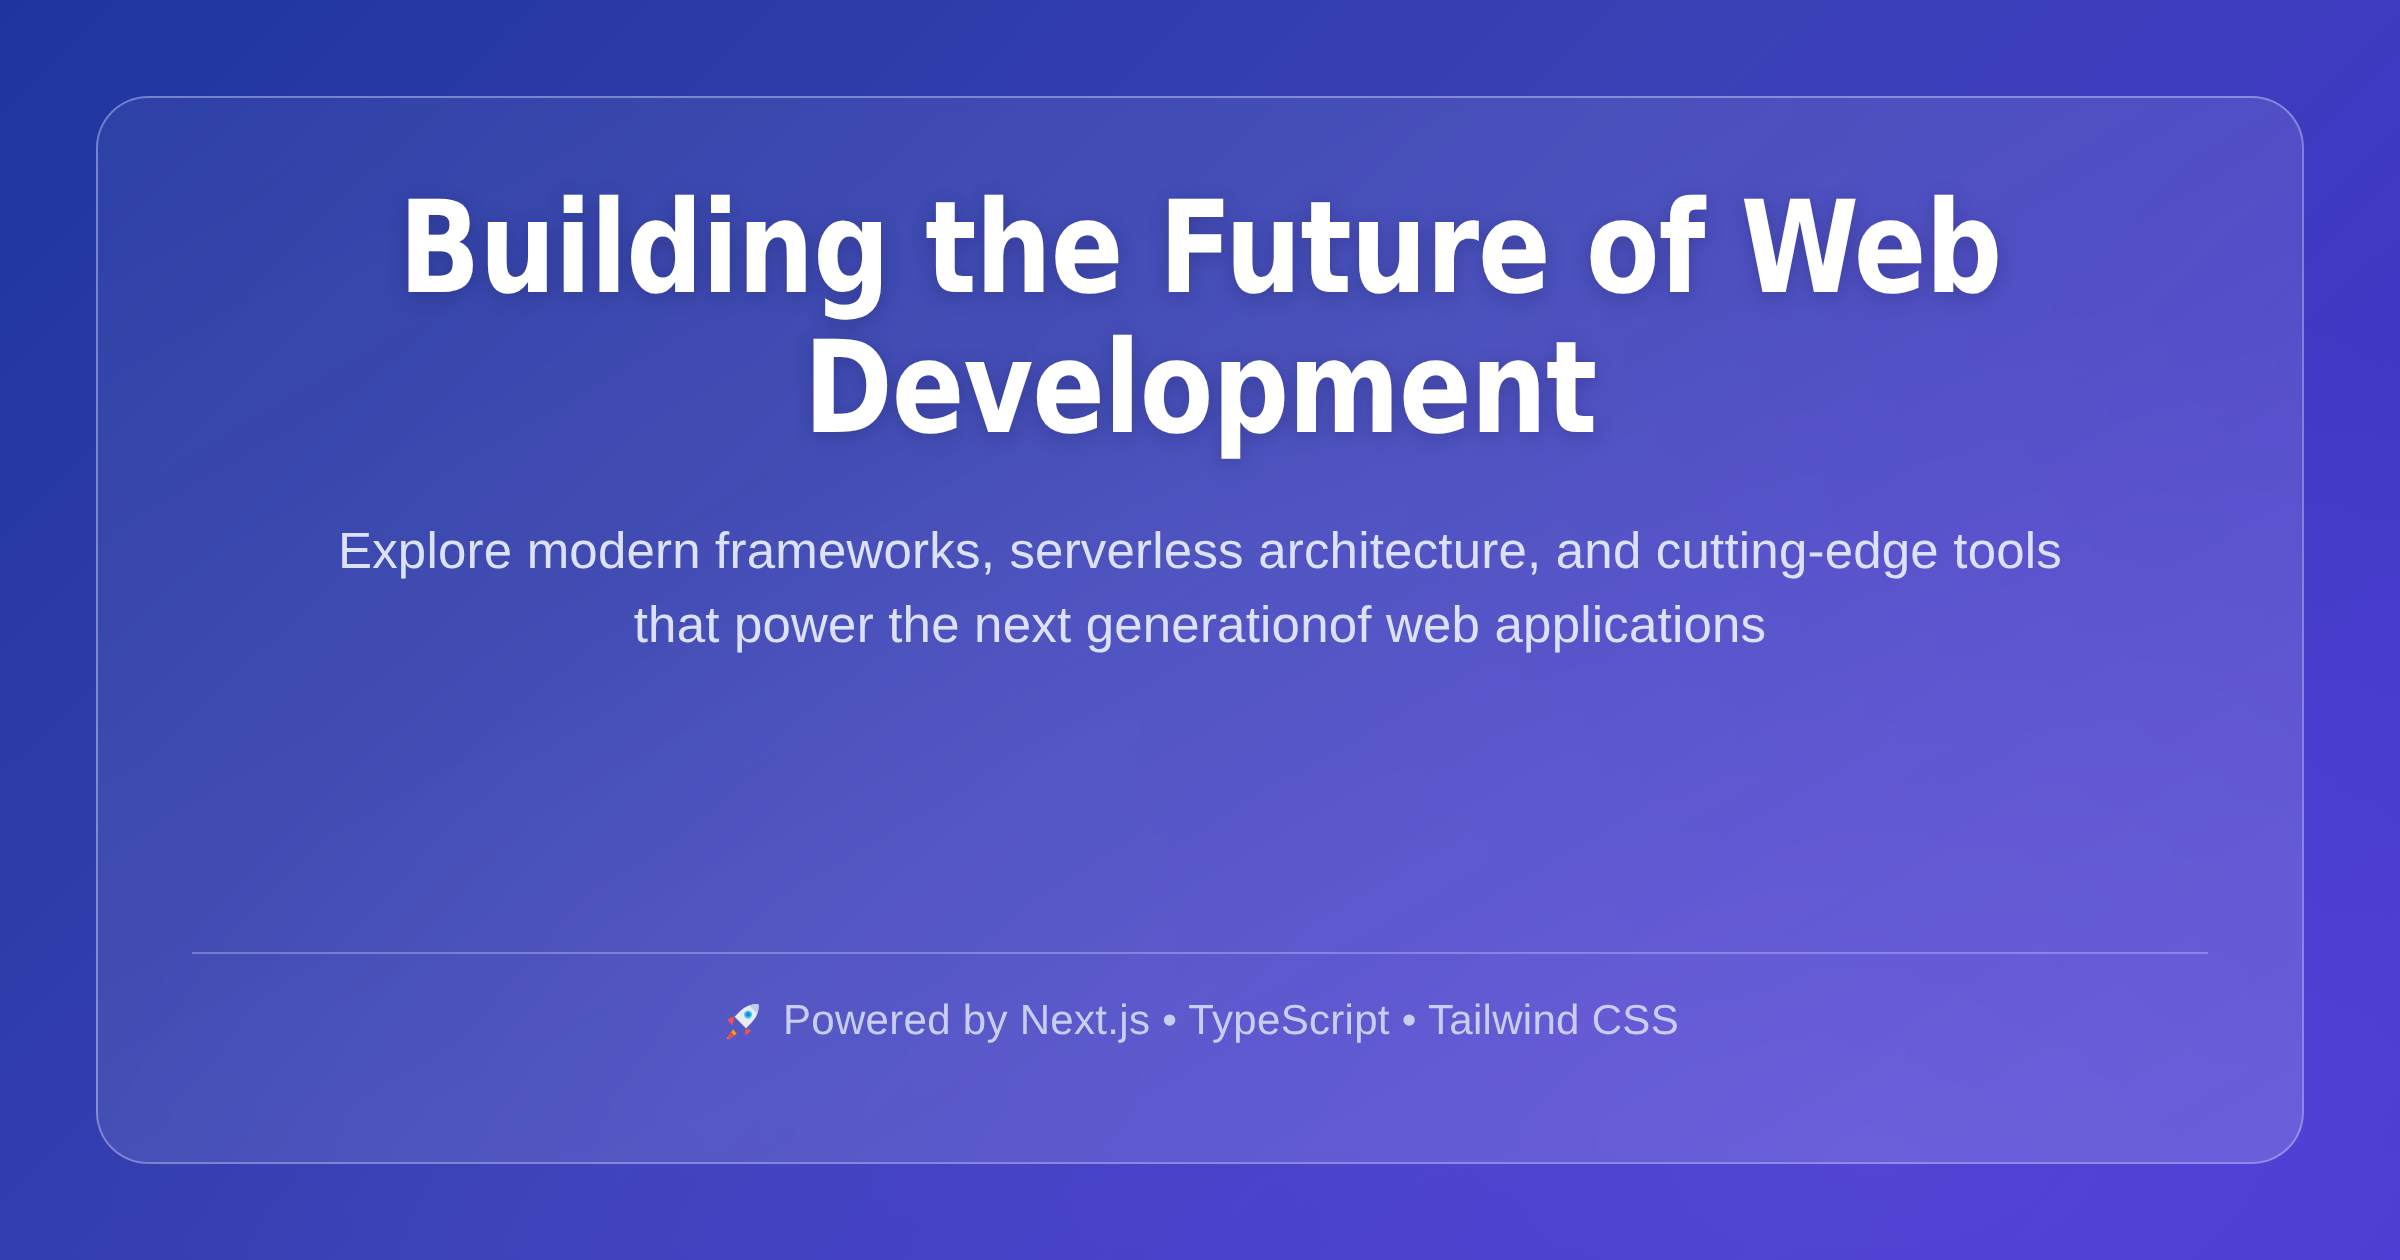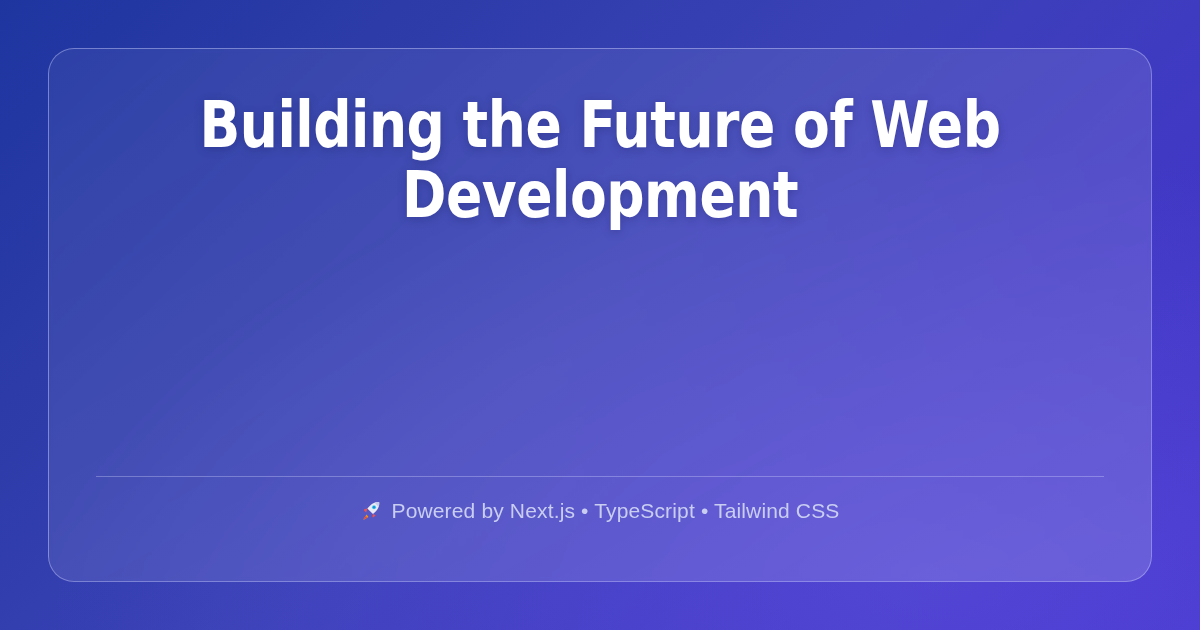--- a/index.html
+++ b/index.html
@@ -141,20 +141,21 @@
 </style>
 </head>
 <body>
 
 <div id="og-canvas">
 
   <div id="card">
 
     <h1 id="headline">Building the Future of Web Development</h1>
 
+    <p id="subtitle">Explore modern frameworks, serverless architecture, and cutting-edge tools that power the next generationof web applications</p>
 
     <div id="spacer"></div>
 
     <div id="divider"></div>
 
     <div id="footer">
       <span class="rocket-icon">
         <svg viewBox="0 0 32 32" width="22" height="22" aria-hidden="true">
 
           <path d="M9.6 21.2 L5.2 27.6 C4.8 28.2 5.4 28.9 6.1 28.5 L12.2 24.6 Z" fill="#f59e0b"></path>

